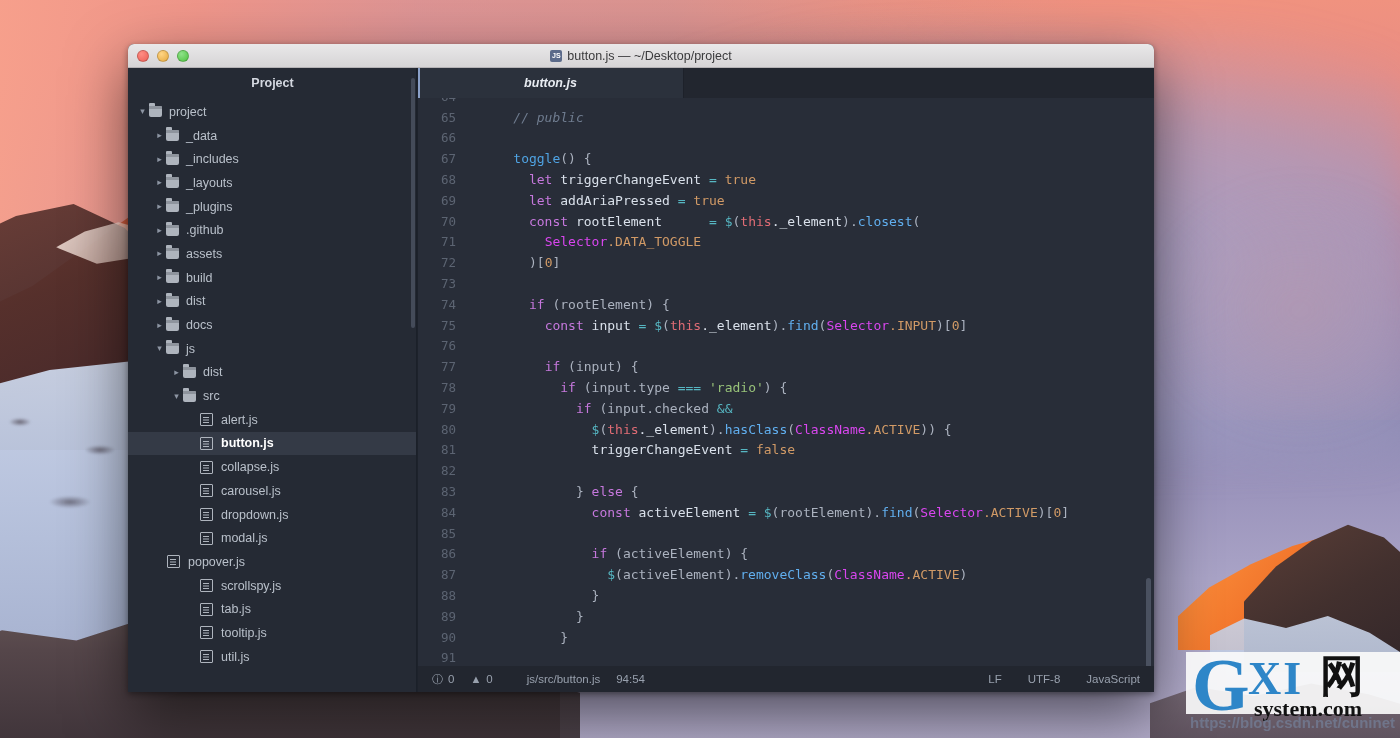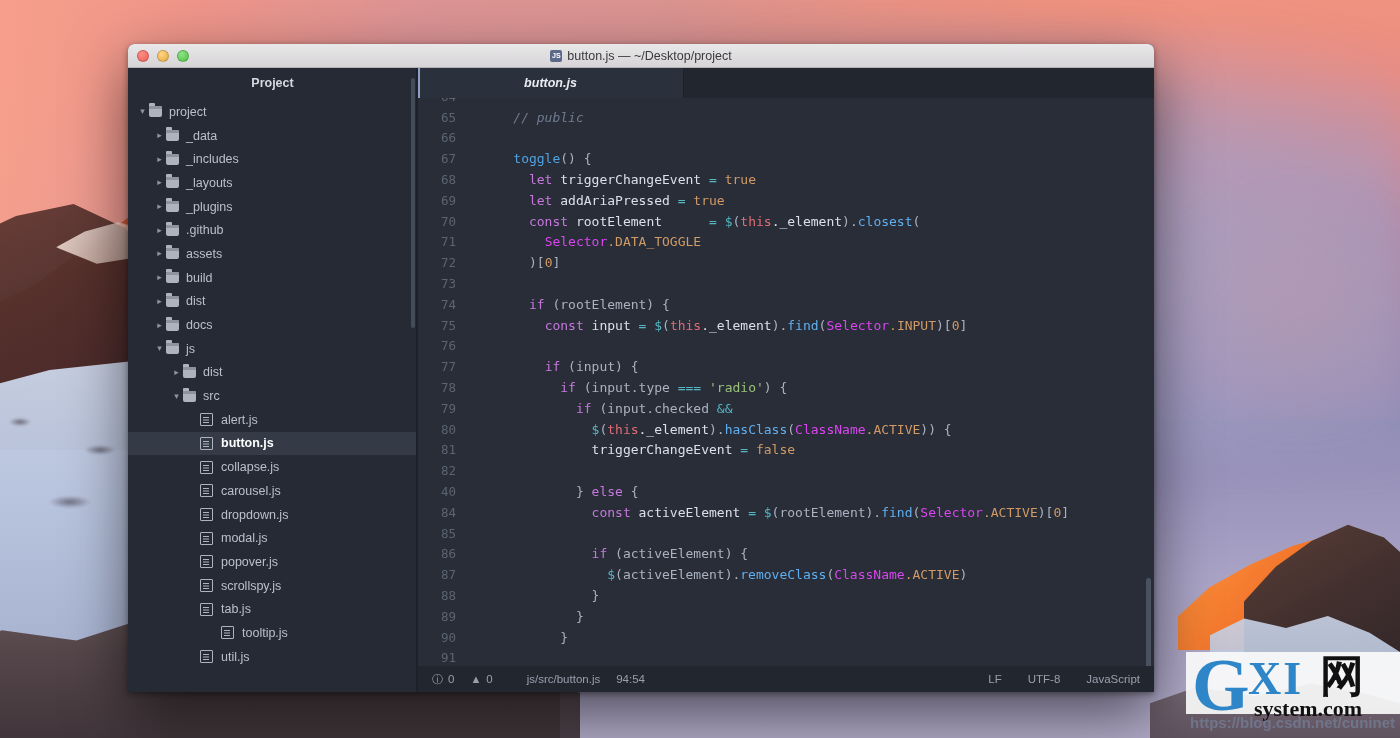--- a/index.html
+++ b/index.html
@@ -432,36 +432,36 @@
           <div class="trow" style="padding-left: 59px;">
             <span class="twist"></span>
             <span class="ficon doc"></span>
             <span>dropdown.js</span>
           </div>
           <div class="trow" style="padding-left: 59px;">
             <span class="twist"></span>
             <span class="ficon doc"></span>
             <span>modal.js</span>
           </div>
-          <div class="trow" style="padding-left: 59px;">
+          <div class="trow" style="padding-left: 26px;">
             <span class="twist"></span>
             <span class="ficon doc"></span>
             <span>popover.js</span>
           </div>
           <div class="trow" style="padding-left: 59px;">
             <span class="twist"></span>
             <span class="ficon doc"></span>
             <span>scrollspy.js</span>
           </div>
           <div class="trow" style="padding-left: 59px;">
             <span class="twist"></span>
             <span class="ficon doc"></span>
             <span>tab.js</span>
           </div>
-          <div class="trow" style="padding-left: 80px; text-align: center;">
+          <div class="trow" style="padding-left: 59px; text-align: center;">
             <span class="twist"></span>
             <span class="ficon doc"></span>
             <span>tooltip.js</span>
           </div>
           <div class="trow" style="padding-left: 59px;">
             <span class="twist"></span>
             <span class="ficon doc"></span>
             <span>util.js</span>
           </div>
         </div>
@@ -490,21 +490,21 @@
             <div class="cline"><span class="lnum">73</span><span class="ctext"></span></div>
             <div class="cline"><span class="lnum">74</span><span class="ctext"><span class="c-punct">      </span><span class="c-kw">if</span><span class="c-punct"> (rootElement) {</span></span></div>
             <div class="cline"><span class="lnum">75</span><span class="ctext"><span class="c-punct">        </span><span class="c-kw">const</span><span class="c-var"> input </span><span class="c-op">=</span><span class="c-punct"> </span><span class="c-dollar">$</span><span class="c-punct">(</span><span class="c-this">this</span><span class="c-var">._element</span><span class="c-punct">).</span><span class="c-meth">find</span><span class="c-punct">(</span><span class="c-cls">Selector</span><span class="c-const">.INPUT</span><span class="c-punct">)[</span><span class="c-num">0</span><span class="c-punct">]</span></span></div>
             <div class="cline"><span class="lnum">76</span><span class="ctext"></span></div>
             <div class="cline"><span class="lnum">77</span><span class="ctext"><span class="c-punct">        </span><span class="c-kw">if</span><span class="c-punct"> (input) {</span></span></div>
             <div class="cline"><span class="lnum">78</span><span class="ctext"><span class="c-punct">          </span><span class="c-kw">if</span><span class="c-punct"> (input.type </span><span class="c-op">===</span><span class="c-punct"> </span><span class="c-str">'radio'</span><span class="c-punct">) {</span></span></div>
             <div class="cline"><span class="lnum">79</span><span class="ctext"><span class="c-punct">            </span><span class="c-kw">if</span><span class="c-punct"> (input.checked </span><span class="c-op">&amp;&amp;</span></span></div>
             <div class="cline"><span class="lnum">80</span><span class="ctext"><span class="c-punct">              </span><span class="c-dollar">$</span><span class="c-punct">(</span><span class="c-this">this</span><span class="c-var">._element</span><span class="c-punct">).</span><span class="c-meth">hasClass</span><span class="c-punct">(</span><span class="c-cls">ClassName</span><span class="c-const">.ACTIVE</span><span class="c-punct">)) {</span></span></div>
             <div class="cline"><span class="lnum">81</span><span class="ctext"><span class="c-var">              triggerChangeEvent </span><span class="c-op">=</span><span class="c-punct"> </span><span class="c-num">false</span></span></div>
             <div class="cline"><span class="lnum">82</span><span class="ctext"></span></div>
-            <div class="cline"><span class="lnum">40</span><span class="ctext"><span class="c-punct">            } </span><span class="c-kw">else</span><span class="c-punct"> {</span></span></div>
+            <div class="cline"><span class="lnum">83</span><span class="ctext"><span class="c-punct">            } </span><span class="c-kw">else</span><span class="c-punct"> {</span></span></div>
             <div class="cline"><span class="lnum">84</span><span class="ctext"><span class="c-punct">              </span><span class="c-kw">const</span><span class="c-var"> activeElement </span><span class="c-op">=</span><span class="c-punct"> </span><span class="c-dollar">$</span><span class="c-punct">(rootElement).</span><span class="c-meth">find</span><span class="c-punct">(</span><span class="c-cls">Selector</span><span class="c-const">.ACTIVE</span><span class="c-punct">)[</span><span class="c-num">0</span><span class="c-punct">]</span></span></div>
             <div class="cline"><span class="lnum">85</span><span class="ctext"></span></div>
             <div class="cline"><span class="lnum">86</span><span class="ctext"><span class="c-punct">              </span><span class="c-kw">if</span><span class="c-punct"> (activeElement) {</span></span></div>
             <div class="cline"><span class="lnum">87</span><span class="ctext"><span class="c-punct">                </span><span class="c-dollar">$</span><span class="c-punct">(activeElement).</span><span class="c-meth">removeClass</span><span class="c-punct">(</span><span class="c-cls">ClassName</span><span class="c-const">.ACTIVE</span><span class="c-punct">)</span></span></div>
             <div class="cline"><span class="lnum">88</span><span class="ctext"><span class="c-punct">              }</span></span></div>
             <div class="cline"><span class="lnum">89</span><span class="ctext"><span class="c-punct">            }</span></span></div>
             <div class="cline"><span class="lnum">90</span><span class="ctext"><span class="c-punct">          }</span></span></div>
             <div class="cline"><span class="lnum">91</span><span class="ctext"></span></div>
           </div>
 

